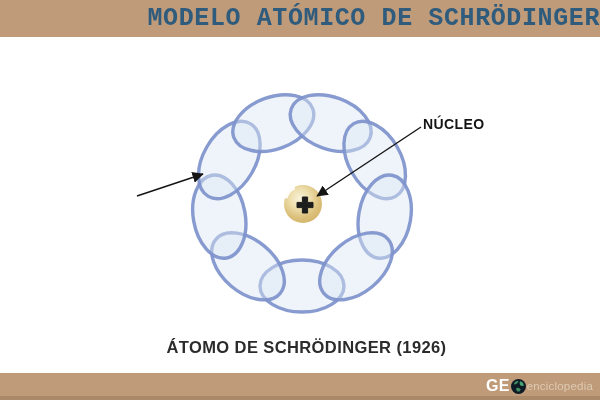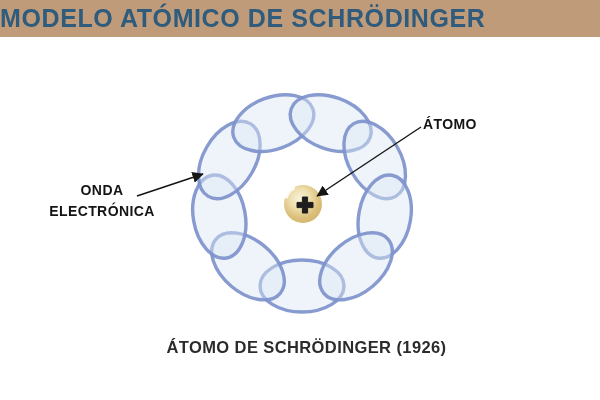--- a/index.html
+++ b/index.html
@@ -8,21 +8,21 @@
     font-family:"Liberation Sans", sans-serif;
     background:#ffffff;
     overflow:hidden;
   }
   .stage { position:relative; width:600px; height:400px; background:#ffffff; }
 
   
   .topbar {
     position:absolute; top:0; left:0; right:0; height:37px;
     background:#c09b79; z-index:3;
-    display:flex; align-items:center; justify-content:flex-start;
+    display:flex; align-items:center; justify-content:flex-end;font-family:Liberation Mono, monospace;
   }
   .topbar h1 {
     font-size:25px; font-weight:700; color:#2f5b7d; letter-spacing:.6px;
     white-space:nowrap;
   }
 
   
   svg.diagram { position:absolute; top:0; left:0; width:600px; height:400px; z-index:1; }
   #petals ellipse {
     fill:#dbe7f5; fill-opacity:.45;
@@ -95,20 +95,28 @@
       <circle cx="303" cy="204" r="19" fill="url(#nucGrad)"></circle>
       <path d="M 286.5 197 A 12.5 12.5 0 0 1 293.5 188.5" stroke="#ffffff" stroke-width="3.2" stroke-linecap="round" fill="none" opacity="0.9"></path>
       <path d="M 302.4 197 L 307.6 197 L 307.6 202.4 L 313 202.4 L 313 207.6 L 307.6 207.6
                L 307.6 213 L 302.4 213 L 302.4 207.6 L 297 207.6 L 297 202.4 L 302.4 202.4 Z" fill="#1d1d1d" stroke="#1d1d1d" stroke-width="1" stroke-linejoin="round"></path>
     </g>
 
     <line class="pointer-line" x1="421" y1="127" x2="317" y2="196" marker-end="url(#ah)"></line>
     <line class="pointer-line" x1="137" y1="196" x2="203" y2="174" marker-end="url(#ah)"></line>
   </svg>
 
-  <div class="lbl lbl-nucleo">ÁTOMO</div>
-  <div class="lbl lbl-onda">
-    <div>ONDA</div>
-    <div>ELECTRÓNICA</div>
-  </div>
+  <div class="lbl lbl-nucleo">NÚCLEO</div>
   <div class="caption">ÁTOMO DE SCHRÖDINGER (1926)</div>
 
+  <footer class="bottombar">
+    <div class="logo">
+      <span class="ge">GE</span>
+      <svg class="globe" viewBox="0 0 20 20">
+        <circle cx="10" cy="10" r="10" fill="#0e1b24"></circle>
+        <path fill="#3f8e66" d="M4 6 Q6 2 10 3 Q9 6 6 7 Q4 8 4 6 Z"></path>
+        <path fill="#46a273" d="M12 3 Q17 4 17 9 Q14 10 12 8 Q11 5 12 3 Z"></path>
+        <path fill="#3f8e66" d="M7 12 Q11 11 13 14 Q12 17 9 17 Q6 15 7 12 Z"></path>
+      </svg>
+      <span class="enc">enciclopedia</span>
+    </div>
+  </footer>
 </div>
 
 </body></html>

